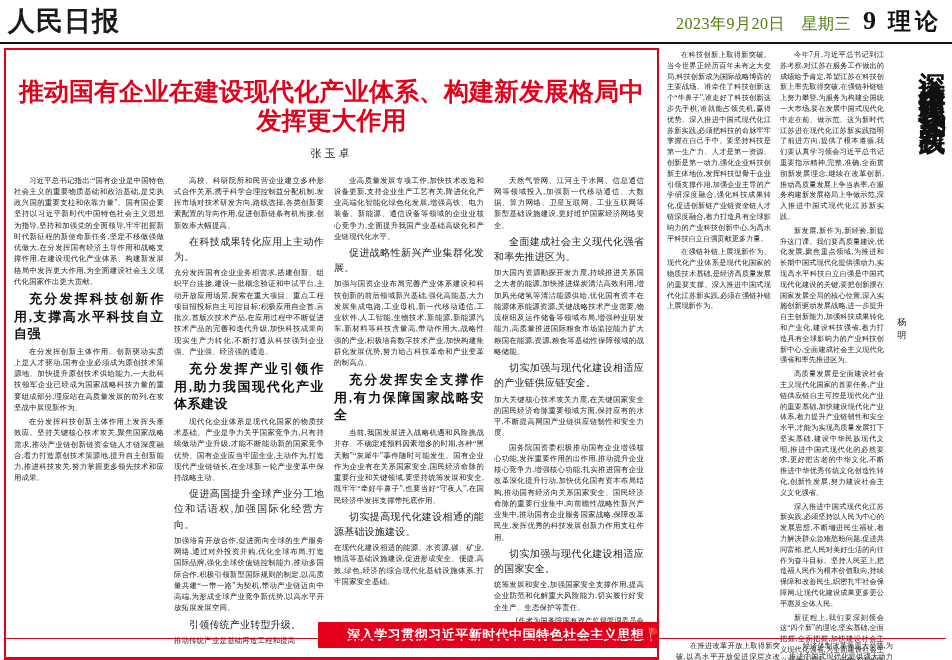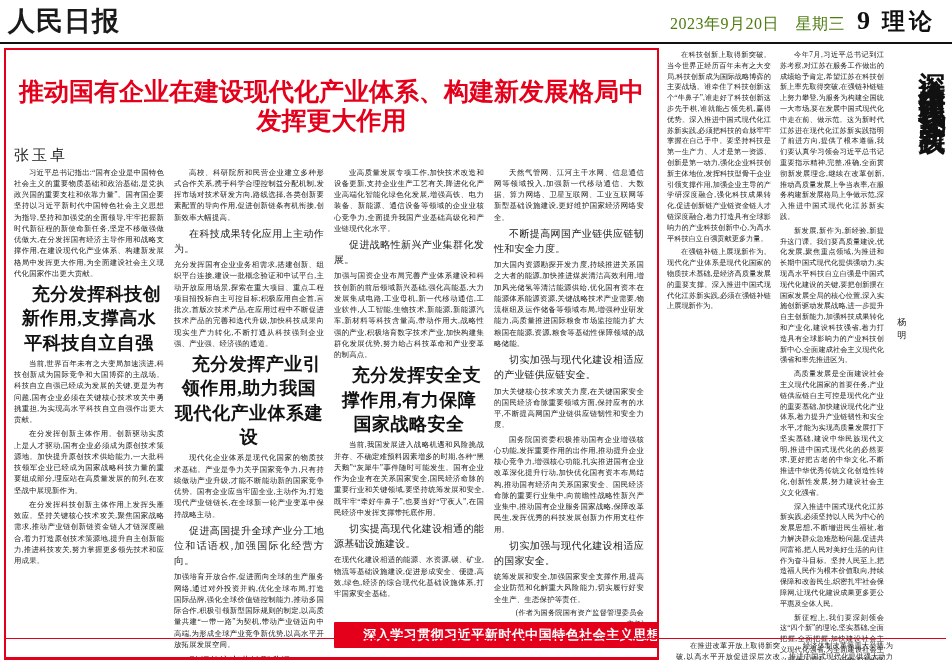--- a/index.html
+++ b/index.html
@@ -23,21 +23,21 @@
     padding: 0;
   }
 
   
   .masthead {
     position: relative;
     height: 44px;
     border-bottom: 2px solid #111;
     display: flex;
     align-items: center;
-    padding: 0 16px 0 8px;
+    padding: 0 10px 0 8px;
     box-sizing: border-box;
   }
   .paper-name {
     font-family: "DejaVu Serif", serif;
     font-size: 27px;
     font-weight: bold;
     letter-spacing: 1px;
     color: #1a1a1a;
     line-height: 1;
     padding-bottom: 2px;
@@ -89,24 +89,25 @@
     text-align: center;
     color: #e4001b;
     font-weight: bold;
     font-size: 25px;
     letter-spacing: 0px;
     line-height: 1.15;
     margin: 14px 0 10px 0;
     font-family: "DejaVu Serif", serif;
   }
   .byline {
-    font-size: 15px;
+    text-align: center;
+    font-size: 11px;
     color: #222;
     letter-spacing: 3px;
-    margin-bottom: 2px;
+    margin-bottom: 14px;
   }
 
   .cols {
     display: flex;
     gap: 10px;
     align-items: flex-start;
   }
   .col {
     width: 150px;
     font-size: 7.4px;
@@ -115,43 +116,42 @@
     color: #1b1b1b;
     letter-spacing: 0.2px;
   }
   .col p {
     margin: 0 0 3px 0;
     text-indent: 15px;
   }
   .col p.noindent { text-indent: 0; }
   .subhead {
     font-weight: bold;
-    font-size: 18px;
+    font-size: 13px;
     line-height: 1.35;
-    text-align: center;
     margin: 8px 4px 8px 4px;
     letter-spacing: 0.5px;
     color: #111;
     text-indent: 0;
   }
   .runhead {
     font-weight: normal;
     text-indent: 15px;
     font-size: 10px;
   }
   .sig {
     text-align: right;
     font-size: 7.2px;
     margin-top: 4px;
   }
 
   
   .red-banner {
     position: absolute;
-    left: 328px;
+    left: 312px;
     bottom: 10px;
     width: 376px;
     height: 26px;
     background: #e4001b;
     color: #fff;
     display: flex;
     align-items: center;
     justify-content: center;
     font-weight: bold;
     font-size: 13px;
@@ -263,21 +263,20 @@
 
     <div class="main-article">
       <div class="headline">推动国有企业在建设现代化产业体系、构建新发展格局中发挥更大作用</div>
       <div class="byline">张玉卓</div>
 
       <div class="cols">
 
         <div class="col">
           <p>习近平总书记指出:“国有企业是中国特色社会主义的重要物质基础和政治基础,是党执政兴国的重要支柱和依靠力量”。国有国企要坚持以习近平新时代中国特色社会主义思想为指导,坚持和加强党的全面领导,牢牢把握新时代新征程的新使命新任务,坚定不移做强做优做大,在分发挥国有经济主导作用和战略支撑作用,在建设现代化产业体系、构建新发展格局中发挥更大作用,为全面建设社会主义现代化国家作出更大贡献。</p>
           <p class="subhead">充分发挥科技创新作用,支撑高水平科技自立自强</p>
-          <p>当前,世界百年未有之大变局加速演进,科技创新成为国际竞争和大国博弈的主战场。科技自立自强已经成为发展的关键,更是为有问题,国有企业必须在关键核心技术攻关中勇挑重担,为实现高水平科技自立自强作出更大贡献。</p>
           <p>在分发挥创新主体作用。创新驱动实质上是人才驱动,国有企业必须成为原创技术策源地。加快提升原创技术供给能力,一大批科技领军企业已经成为国家战略科技力量的重要组成部分,理应站在高质量发展的前列,在攻坚战中展现新作为。</p>
           <p>在分发挥科技创新主体作用上发挥头雁效应。坚持关键核心技术攻关,聚焦国家战略需求,推动产业链创新链资金链人才链深度融合,着力打造原创技术策源地,提升自主创新能力,推进科技攻关,努力掌握更多领先技术和应用成果。</p>
         </div>
 
         <div class="col">
           <p>高校、科研院所和民营企业建立多种形式合作关系,携手科学合理控制益分配机制,发挥市场对技术研发方向,路线选择,各类创新要素配置的导向作用,促进创新链条有机衔接,创新效率大幅提高。</p>
           <p class="runhead">在科技成果转化应用上主动作为。</p>
           <p class="noindent">充分发挥国有企业业务相需求,搭建创新、组织平台连接,建设一批概念验证和中试平台,主动开放应用场景,探索在重大项目、重点工程项目招投标自主可控目标;积极应用自企首,言批次,首版次技术产品,在应用过程中不断促进技术产品的完善和迭代升级,加快科技成果向现实生产力转化,不断打通从科技强到企业强、产业强、经济强的通道。</p>
           <p class="subhead">充分发挥产业引领作用,助力我国现代化产业体系建设</p>
           <p>现代化企业体系是现代化国家的物质技术基础。产业是争力关乎国家竞争力,只有持续做动产业升级,才能不断能动新的国家竞争优势。国有企业应当牢固全业,主动作为,打造现代产业链链长,在全球新一轮产业变革中保持战略主动。</p>
@@ -292,21 +291,21 @@
           <p class="runhead">促进战略性新兴产业集群化发展。</p>
           <p class="noindent">加强与国资企业布局完善产业体系建设和科技创新的前后领域新兴基础,强化高能基,大力发展集成电路,工业母机,新一代移动通信,工业软件,人工智能,生物技术,新能源,新能源汽车,新材料等科技含量高,带动作用大,战略性强的产业,积极培育数字技术产业,加快构建集群化发展优势,努力给占科技革命和产业变革的制高点。</p>
           <p class="subhead">充分发挥安全支撑作用,有力保障国家战略安全</p>
           <p>当前,我国发展进入战略机遇和风险挑战并存、不确定难预料因素增多的时期,各种“黑天鹅”“灰犀牛”事件随时可能发生。国有企业作为企业有在关系国家安全,国民经济命脉的重要行业和关键领域,要坚持统筹发展和安全,既牢牢“牵好牛鼻子”,也要当好“守夜人”,在国民经济中发挥支撑带托底作用。</p>
           <p class="runhead">切实提高现代化建设相通的能源基础设施建设。</p>
           <p class="noindent">在现代化建设相适的能源、水资源,碳、矿业,物流等基础设施建设,促进形成安全、便捷,高效,绿色,经济的综合现代化基础设施体系,打牢国家安全基础。</p>
         </div>
 
         <div class="col">
           <p>天然气管网、江河主干水网、信息通信网等领域投入,加强新一代移动通信、大数据、算力网络、卫星互联网、工业互联网等新型基础设施建设,更好维护国家经济网络安全。</p>
-          <p class="runhead">不断提高网国产业链供应链韧性和安全力度。</p>
+          <p class="runhead">全面建成社会主义现代化强省和率先推进区为。</p>
           <p class="noindent">加大国内资源勘探开发力度,持续推进关系国之大者的能源,加快推进煤炭清洁高效利用,增加风光储氢等清洁能源供给,优化国有资本在能源体系能源资源,关键战略技术产业需要,物流枢纽及运作储备等领域布局,增强种业研发能力,高质量推进国际粮食市场监控能力扩大粮国在能源,资源,粮食等基础性保障领域的战略储能。</p>
           <p class="runhead">切实加强与现代化建设相适应的产业链供应链安全。</p>
           <p class="noindent">加大关键核心技术攻关力度,在关键国家安全的国民经济命脉重要领域方面,保持应有的水平,不断提高网国产业链供应链韧性和安全力度。</p>
           <p>国务院国资委积极推动国有企业增强核心功能,发挥重要作用的出作用,推动提升企业核心竞争力,增强核心功能,扎实推进国有企业改革深化提升行动,加快优化国有资本布局结构,推动国有经济向关系国家安全、国民经济命脉的重要行业集中,向前瞻性战略性新兴产业集中,推动国有企业服务国家战略,保障改革民生,发挥优秀的科技发展创新力作用支柱作用。</p>
           <p class="runhead">切实加强与现代化建设相适应的国家安全。</p>
           <p class="noindent">统筹发展和安全,加强国家安全支撑作用,提高企业防范和化解重大风险能力,切实履行好安全生产、生态保护等责任。</p>
           <p class="sig">(作者为国务院国有资产监督管理委员会主任)</p>
         </div>
       </div>
 

